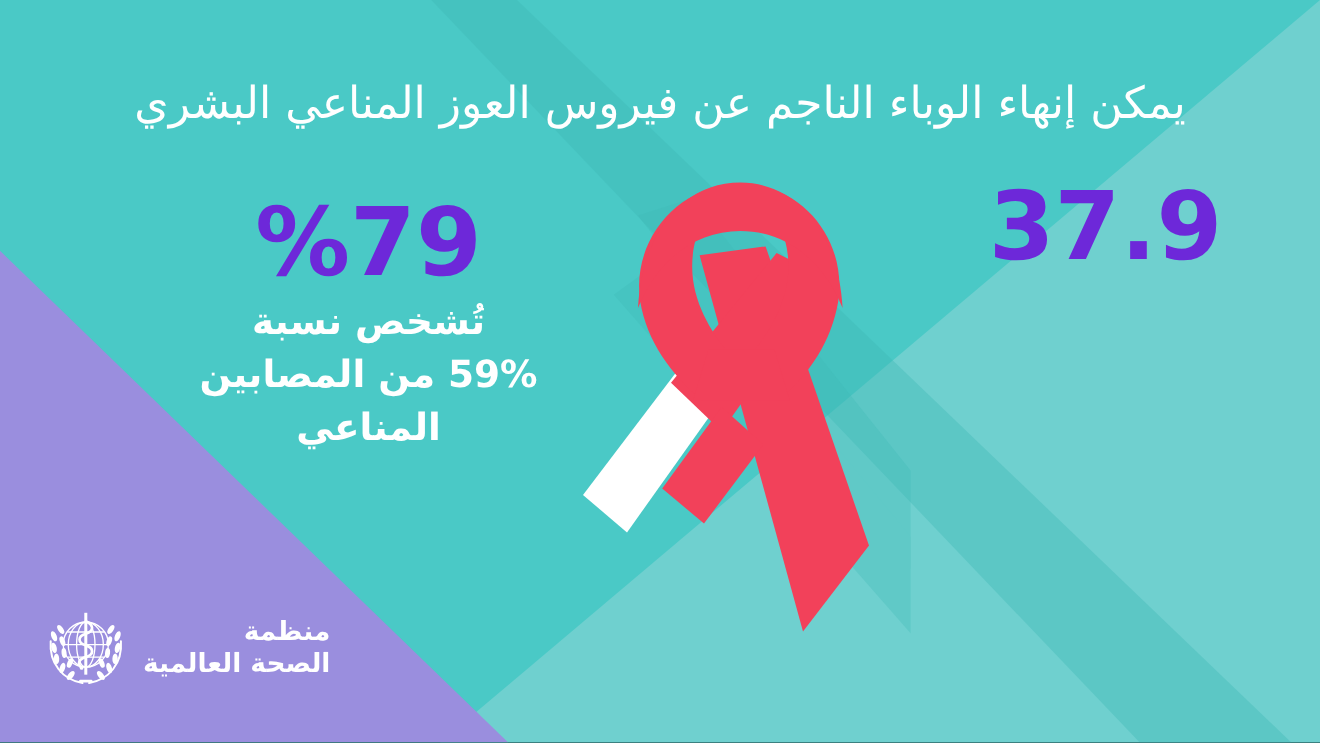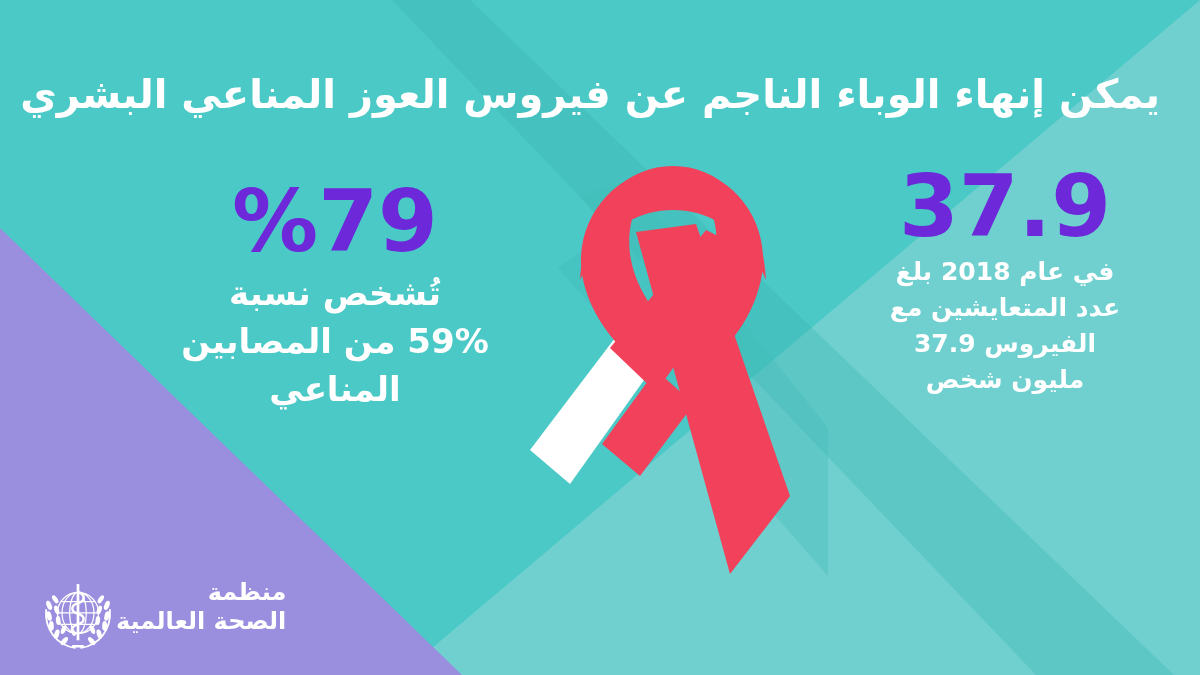--- a/index.html
+++ b/index.html
@@ -18,23 +18,24 @@
   
   .bg-layer{position:absolute;top:0;left:0;width:1200px;height:675px;}
   .bg-layer svg{display:block;width:1200px;height:675px;}
 
   
   #title{
     position:absolute;
     top:44px;
     right:40px;
     left:40px;
+    text-align:center;
     color:#ffffff;
     font-size:40px;
-    font-weight:bold;
+    font-weight:normal;
     line-height:1.18;
     letter-spacing:0px;
     direction:rtl;
     white-space:nowrap;
     text-rendering:optimizeLegibility;
   }
 
   
   .stat{
     position:absolute;
@@ -71,26 +72,27 @@
     top:158px;
     width:310px;
     height:430px;
   }
   #ribbon svg{display:block;width:100%;height:100%;}
 
   
   #who-logo{
     position:absolute;
     left:40px;
-    top:578px;
+    top:548px;
     width:282px;
     height:82px;
     display:flex;
     flex-direction:row-reverse;
-    align-items:flex-start;
+    align-items:center;
+    gap:14px;
   }
   #who-emblem{width:76px;height:76px;flex:0 0 auto;}
   #who-emblem svg{display:block;width:100%;height:100%;}
   #who-wordmark{
     color:#ffffff;
     font-size:24px;
     font-weight:bold;
     line-height:1.22;
     direction:rtl;
     text-align:right;
@@ -123,26 +125,20 @@
     <div class="stat-number">%79</div>
     <div class="stat-caption">
       <div>تُشخص نسبة</div>
       <div>59% من المصابين</div>
       <div>المناعي</div>
     </div>
   </div>
 
   <div class="stat" id="stat-right">
     <div class="stat-number">37.9</div>
-    <div class="stat-caption">
-      <div>في عام 2018 بلغ</div>
-      <div>عدد المتعايشين مع</div>
-      <div>الفيروس 37.9</div>
-      <div>مليون شخص</div>
-    </div>
   </div>
 
   <div id="ribbon">
     <svg viewBox="0 0 310 430" aria-hidden="true">
 
       <g opacity="0.30">
         <polygon points="62,38 112,22 310,270 310,360" fill="#3fb9b6"></polygon>
         <polygon points="40,110 95,70 310,330 310,418" fill="#3fb9b6"></polygon>
       </g>
 

